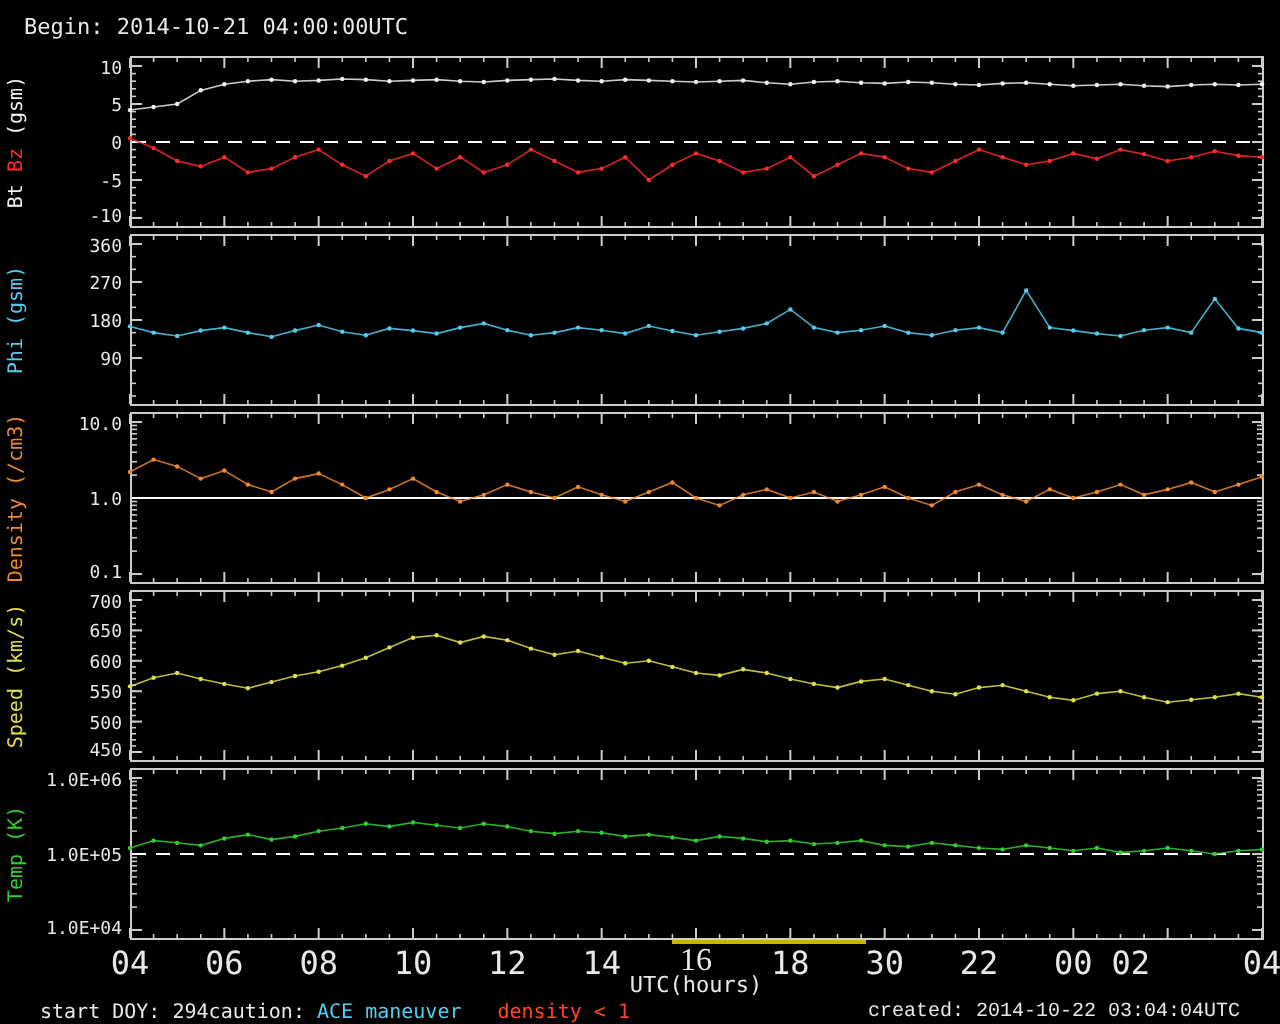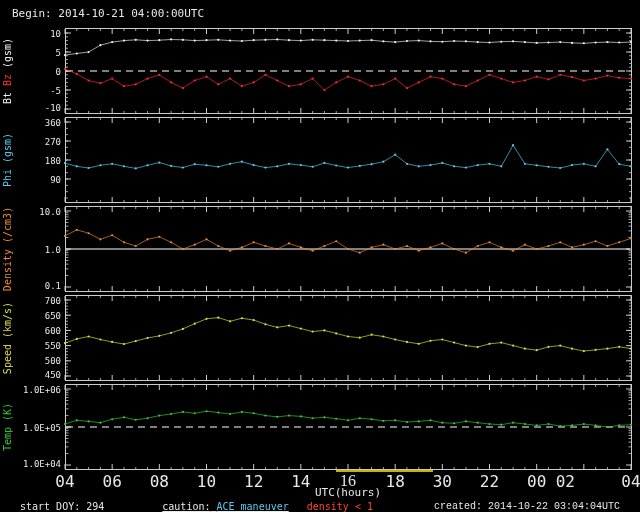--- a/index.html
+++ b/index.html
@@ -9,21 +9,21 @@
        height:28px;box-sizing:border-box;padding:7px 10px 0 12px;font-size:11px;white-space:nowrap;}
   .panels{display:flex;flex-direction:column;gap:3px;height:442px;}
   .panel{position:relative;height:86px;}
   .panel svg{position:absolute;left:0;top:0;}
   .xaxis{position:relative;height:16px;font-size:16px;}
   .xaxis .xl{position:absolute;top:2px;width:20px;text-align:center;}
   .ibar{position:absolute;height:2px;top:0;}
   .utcrow{position:relative;height:13px;font-size:11px;}
   .utcrow span{position:absolute;left:348px;transform:translateX(-50%);top:0;}
   .ftr{display:flex;align-items:flex-end;height:13px;font-size:10px;padding:0 20px;white-space:nowrap;}
-  .ftr .grp{margin-left:58px;text-decoration:underline;}
+  .ftr .grp{}
   .ftr .grp2{margin-left:18px;}
   .ftr .right{margin-left:auto;font-family:Liberation Mono, monospace;}
 </style>
 </head>
 <body>
 
 <div class="hdr">
   <span>Begin: 2014-10-21 04:00:00UTC</span>
 </div>
 

